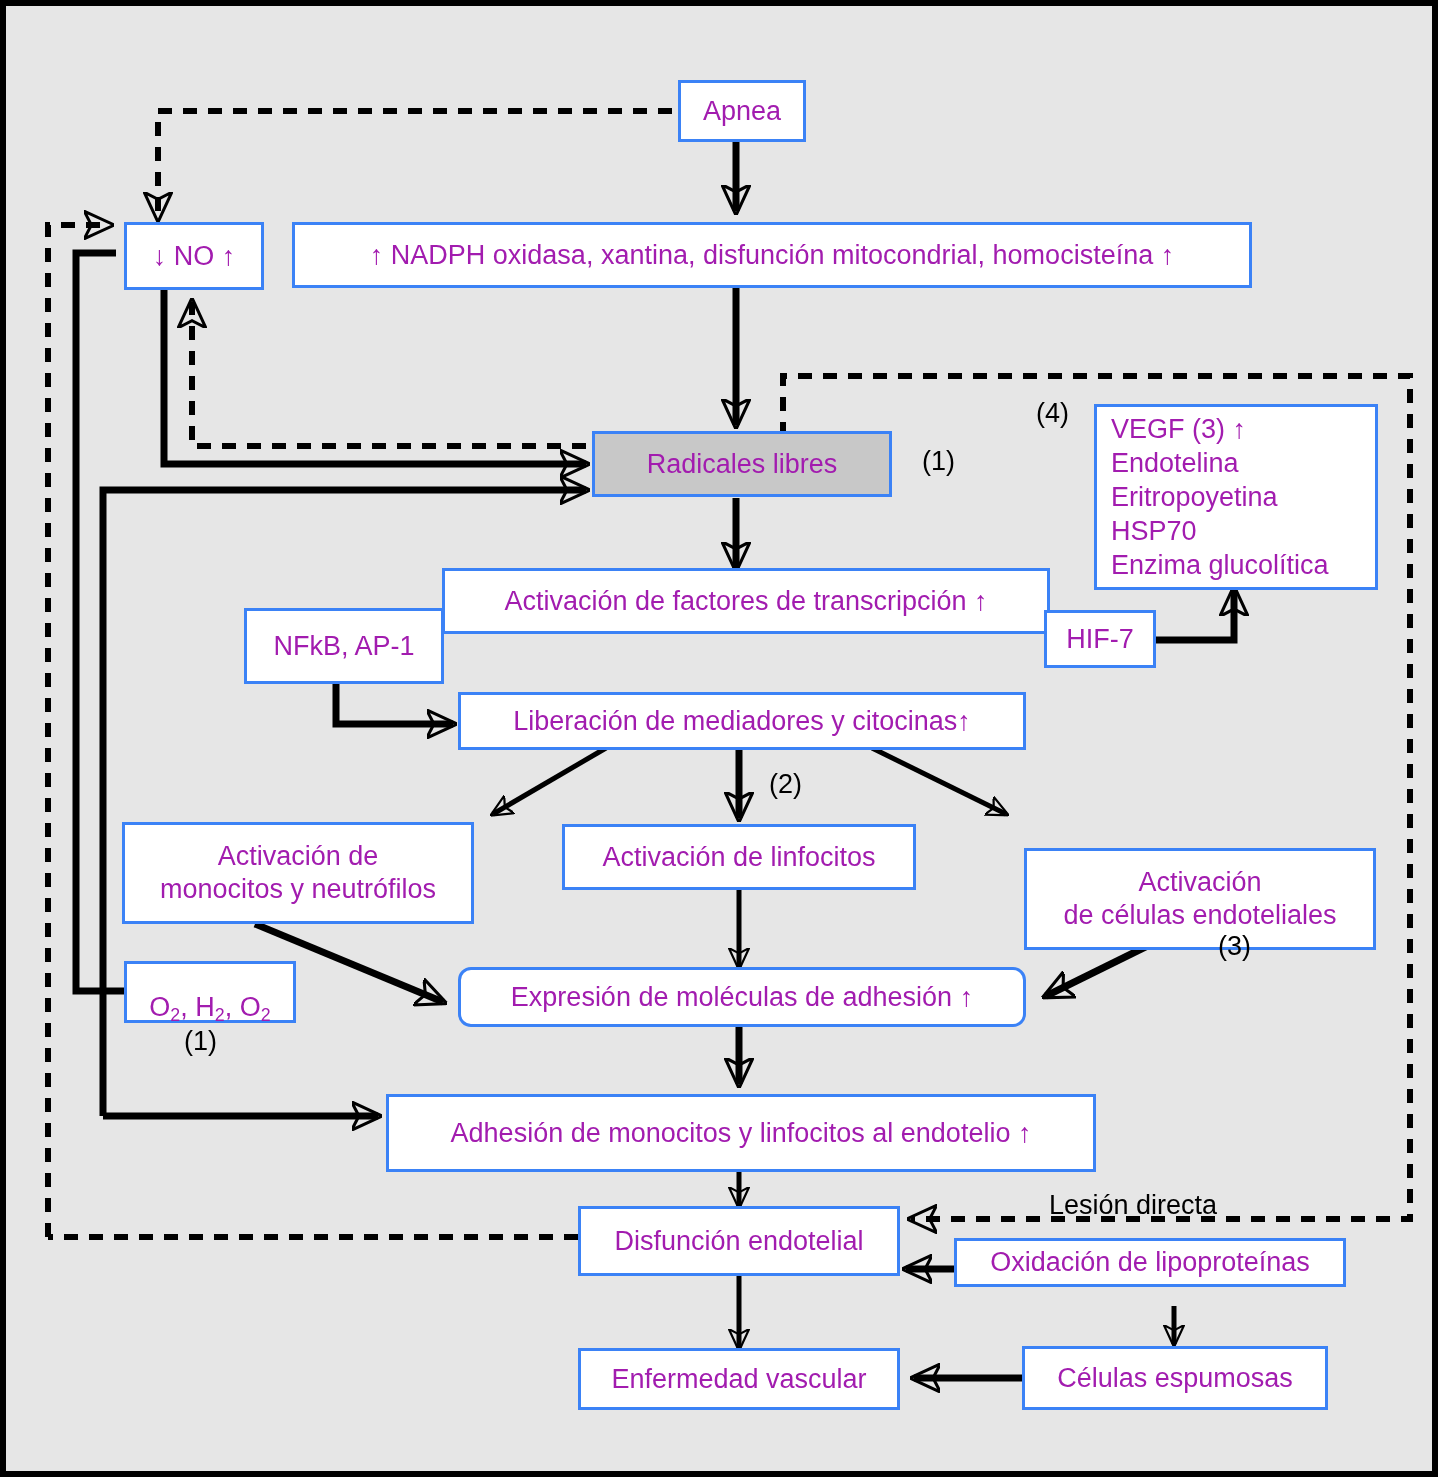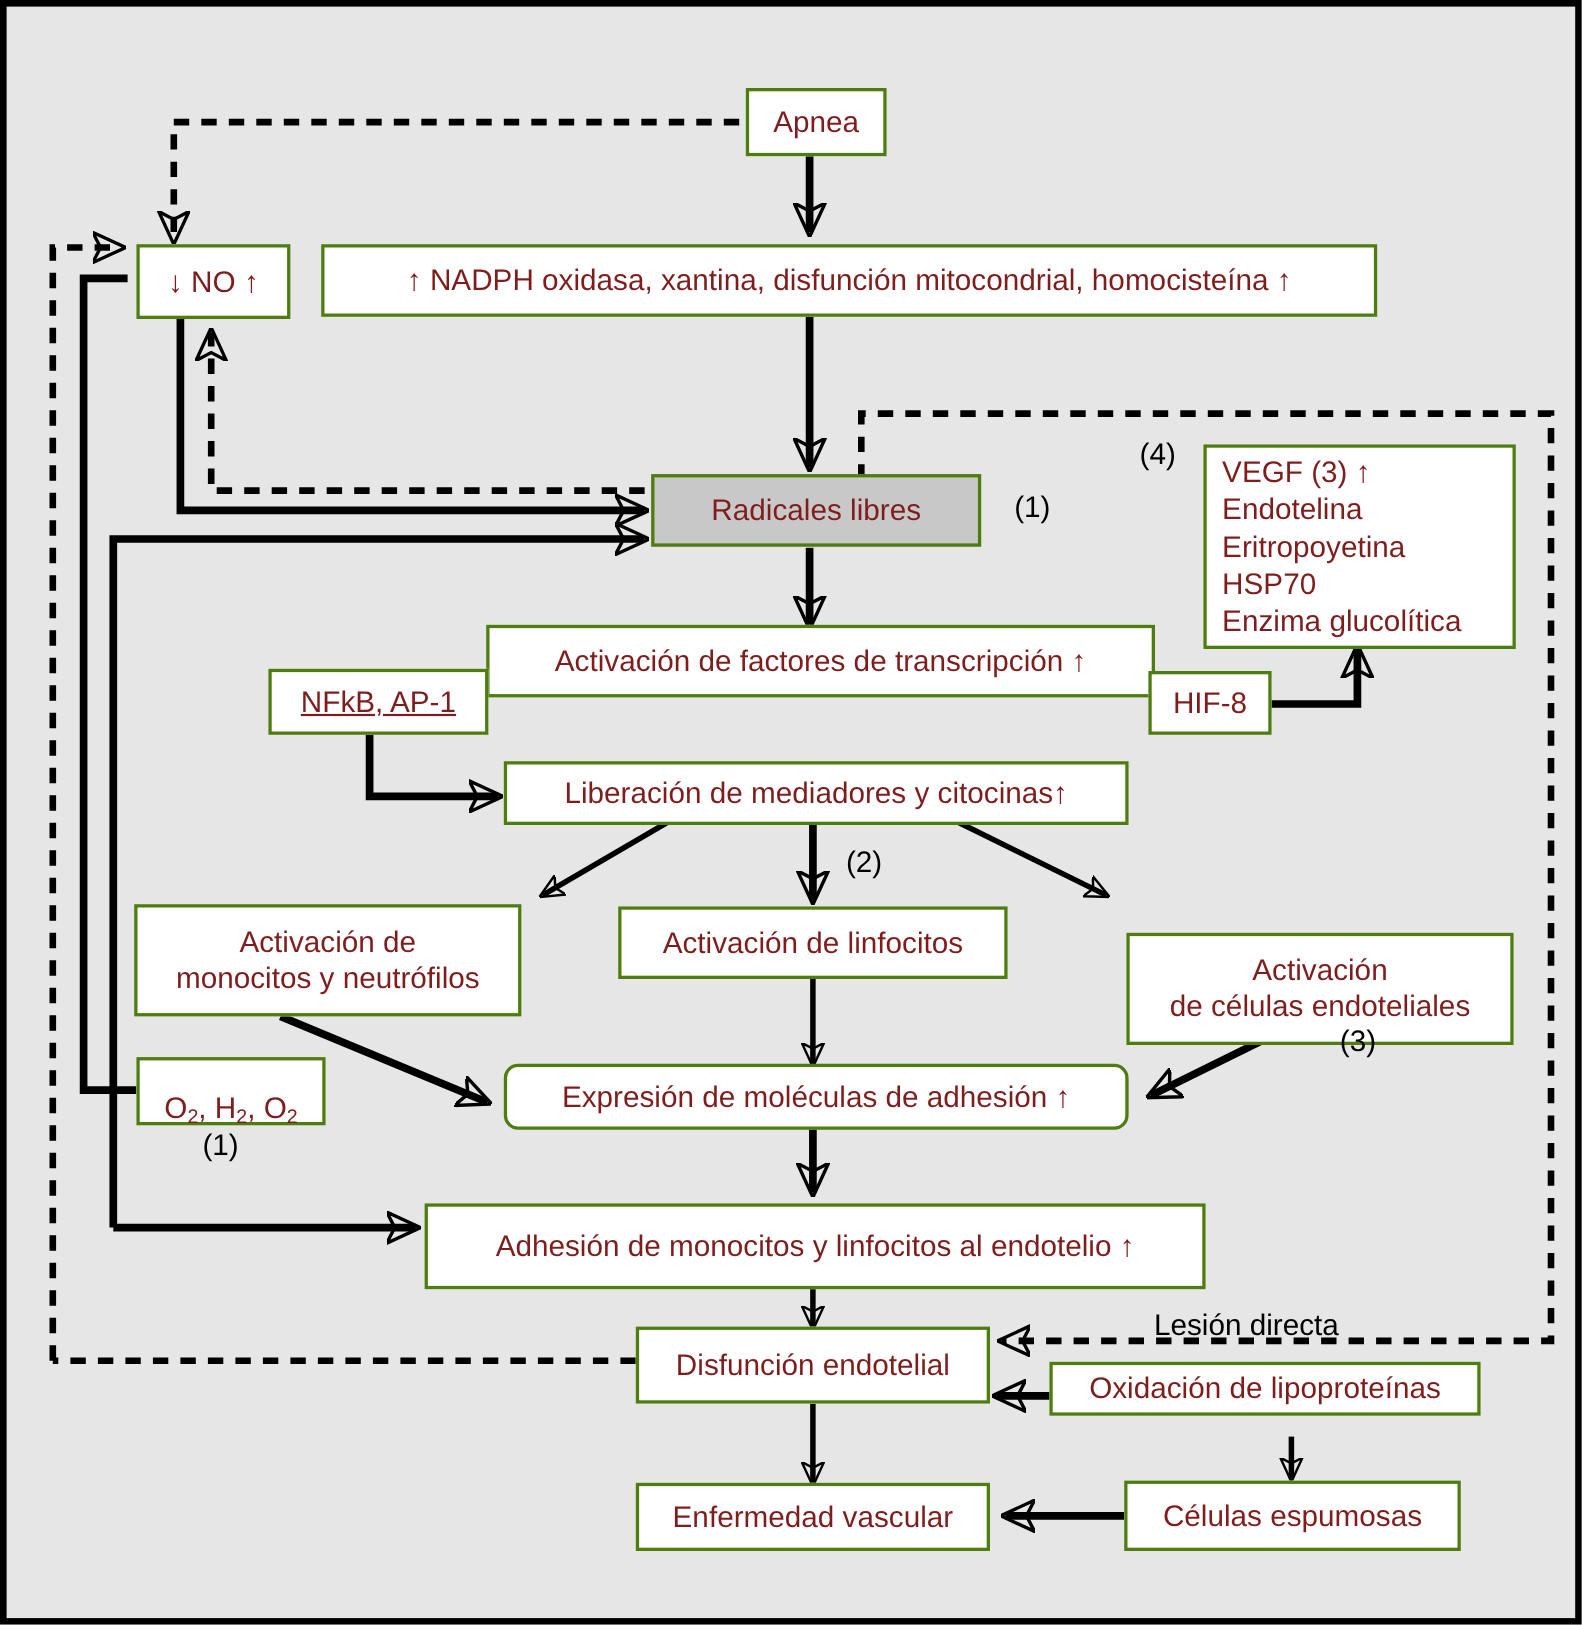--- a/index.html
+++ b/index.html
@@ -8,25 +8,25 @@
     width:1438px;height:1477px;
     background:#e6e6e6;
     box-sizing:border-box;
     border:6px solid #000;
     font-family:"Liberation Sans","DejaVu Sans",sans-serif;
     overflow:hidden;
   }
   .node{
     position:absolute;
     background:#ffffff;
-    border:3px solid #4d7c0f;
+    border:3px solid #3b82f6;
     box-sizing:border-box;
     display:flex;align-items:center;justify-content:center;
     text-align:center;
-    color:#7f1d1d;
+    color:#a21caf;
     font-size:27px;
     line-height:1.22;
     padding:2px 8px;
     z-index:4;
     white-space:pre-line;
   }
   .node.gray{background:#c8c8c8;}
   .tag{
     position:absolute;
     font-size:27px;
@@ -123,23 +123,23 @@
   <div class="node" style="left:672px;top:74px;width:128px;height:62px;">Apnea</div>
 
   <div class="node" style="left:118px;top:216px;width:140px;height:68px;">↓ NO ↑</div>
 
   <div class="node" style="left:286px;top:216px;width:960px;height:66px;">↑ NADPH oxidasa, xantina, disfunción mitocondrial, homocisteína ↑</div>
 
   <div class="node gray" style="left:586px;top:425px;width:300px;height:66px;">Radicales libres</div>
 
   <div class="node" style="left:436px;top:562px;width:608px;height:66px;">Activación de factores de transcripción ↑</div>
 
-  <div class="node" style="left:238px;top:602px;width:200px;height:60px;text-decoration:underline;">NFkB, AP-1</div>
+  <div class="node" style="left:238px;top:602px;width:200px;height:76px;">NFkB, AP-1</div>
 
-  <div class="node" style="left:1038px;top:604px;width:112px;height:58px;">HIF-8</div>
+  <div class="node" style="left:1038px;top:604px;width:112px;height:58px;">HIF-7</div>
 
   <div class="node vegfbox" style="left:1088px;top:398px;width:284px;height:186px;">
     <span>VEGF (3) ↑</span>
     <span>Endotelina</span>
     <span>Eritropoyetina</span>
     <span>HSP70</span>
     <span>Enzima glucolítica</span>
   </div>
 
   <div class="node" style="left:452px;top:686px;width:568px;height:58px;">Liberación de mediadores y citocinas↑</div>

